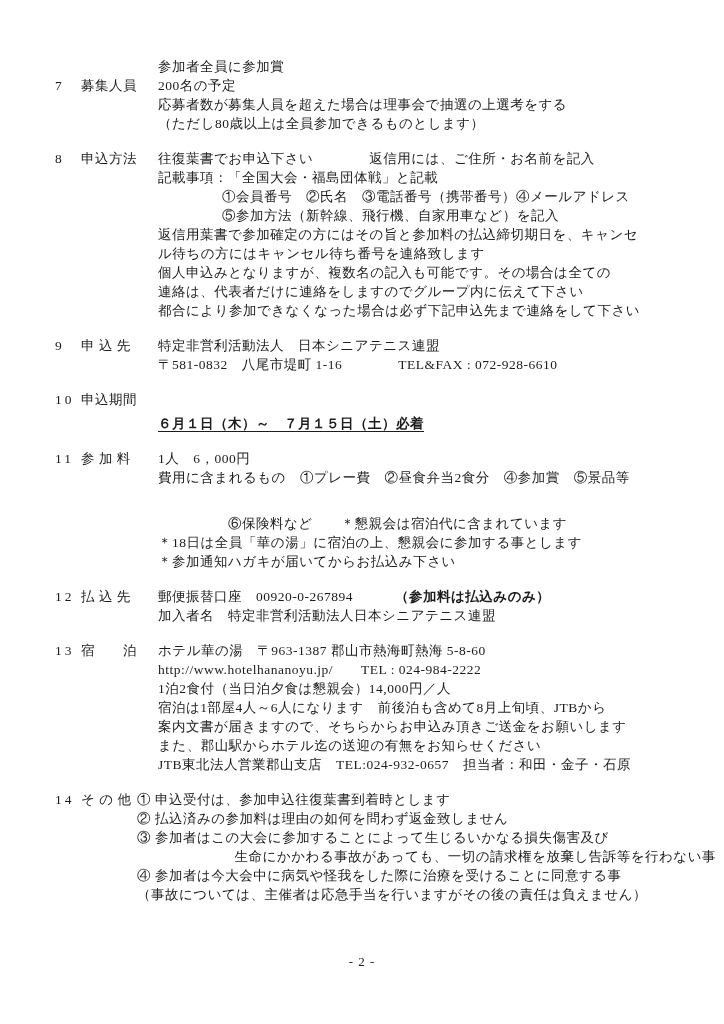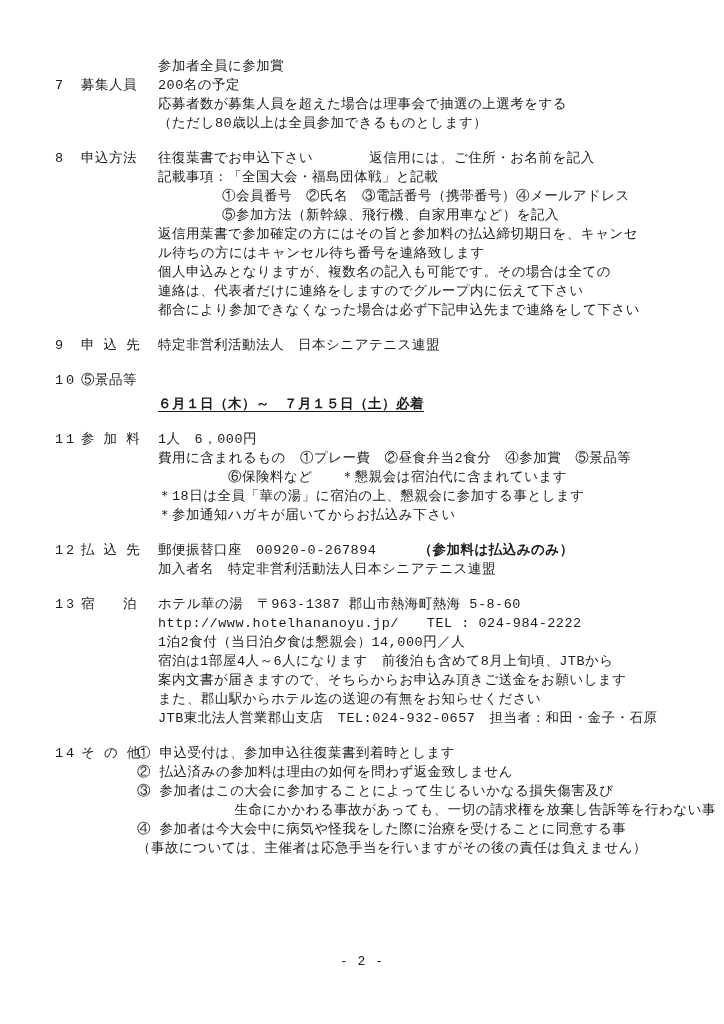--- a/index.html
+++ b/index.html
@@ -2,40 +2,40 @@
 <html><head>
 <meta charset="utf-8">
 <style>
   html, body { margin: 0; padding: 0; background: #ffffff; }
   .page {
     position: relative;
     width: 724px;
     height: 1024px;
     background: #ffffff;
     color: #1c1c1c;
-    font-family: Liberation Mono, monospace;
+    font-family: Liberation Serif, serif;
     font-size: 13.5px;
     line-height: 19px;
     letter-spacing: 0.5px;
     overflow: hidden;
     box-sizing: border-box;
     padding: 57px 8px 0 55px;
   }
   .section {
     display: grid;
     grid-template-columns: 26px 77px 1fr;
     margin-top: 16px;
   }
   .section.tight { margin-top: 0; }
   .section.narrow { grid-template-columns: 26px 56px 1fr; margin-top: 16px; }
   .num { letter-spacing: 3px; white-space: nowrap; }
   .label { white-space: nowrap; }
   .ln { white-space: nowrap; }
   .ind-a { padding-left: 64px; }   
-  .ind-b { padding-left: 70px; }   
+  .ind-b { padding-left: 70px; margin-top: 27px; }   
   .ind-c { padding-left: 18px; text-align: right; }   
   .bold { font-weight: bold; }
   .bu { font-weight: bold; text-decoration: underline; text-underline-offset: 3px; margin-top: 24px; }
   .footer {
     position: absolute;
     left: 0; right: 0; top: 952px;
     text-align: center;
     letter-spacing: 1px;
     font-size: 13px;
   }
@@ -77,26 +77,27 @@
       <div class="ln">連絡は、代表者だけに連絡をしますのでグループ内に伝えて下さい</div>
       <div class="ln">都合により参加できなくなった場合は必ず下記申込先まで連絡をして下さい</div>
     </div>
   </div>
 
   <div class="section">
     <div class="num">9</div>
     <div class="label">申 込 先</div>
     <div class="body">
       <div class="ln">特定非営利活動法人　日本シニアテニス連盟</div>
+      <div class="ln">〒581-0832　八尾市堤町 1-16　　　　TEL&amp;FAX : 072-928-6610</div>
     </div>
   </div>
 
   <div class="section">
     <div class="num">10</div>
-    <div class="label">⑤景品等</div>
+    <div class="label">申込期間</div>
     <div class="body">
       <div class="ln bu">６月１日（木）～　７月１５日（土）必着</div>
     </div>
   </div>
 
   <div class="section">
     <div class="num">11</div>
     <div class="label">参 加 料</div>
     <div class="body">
       <div class="ln">1人　6，000円</div>

